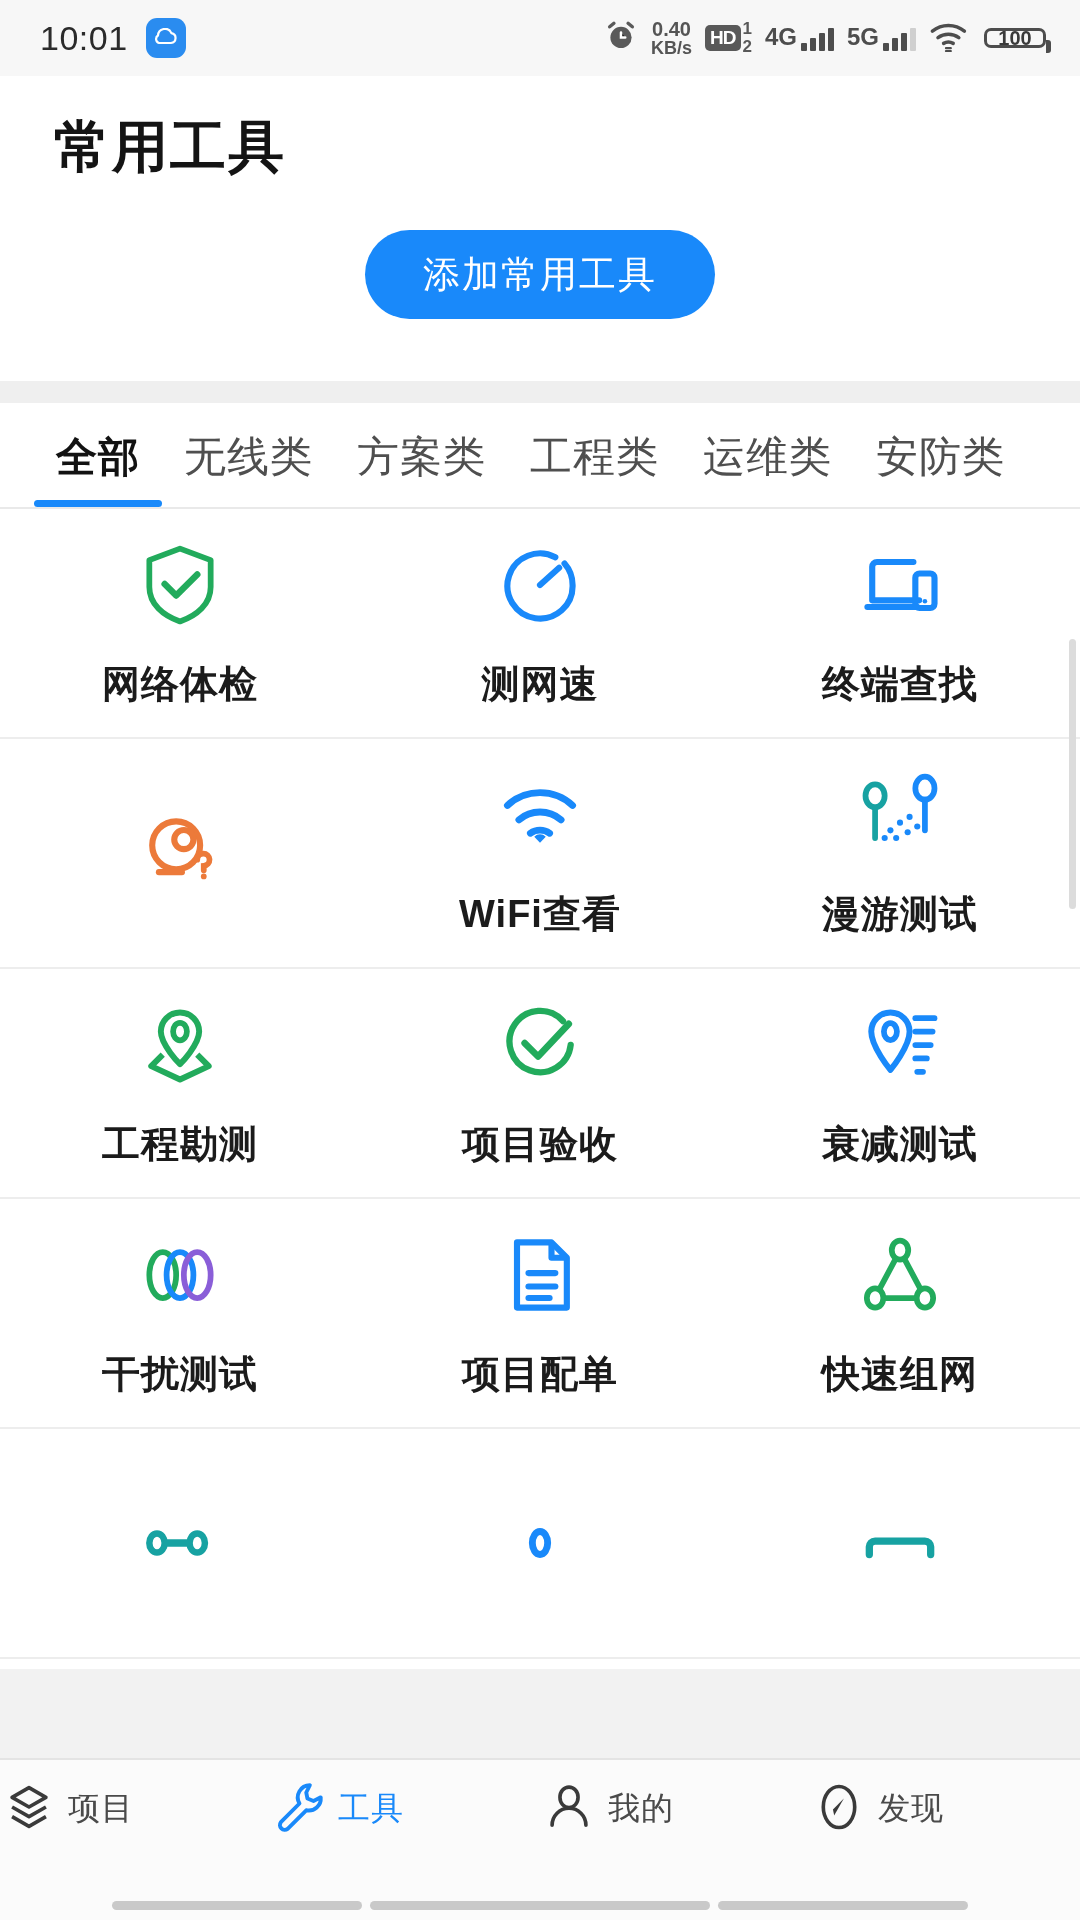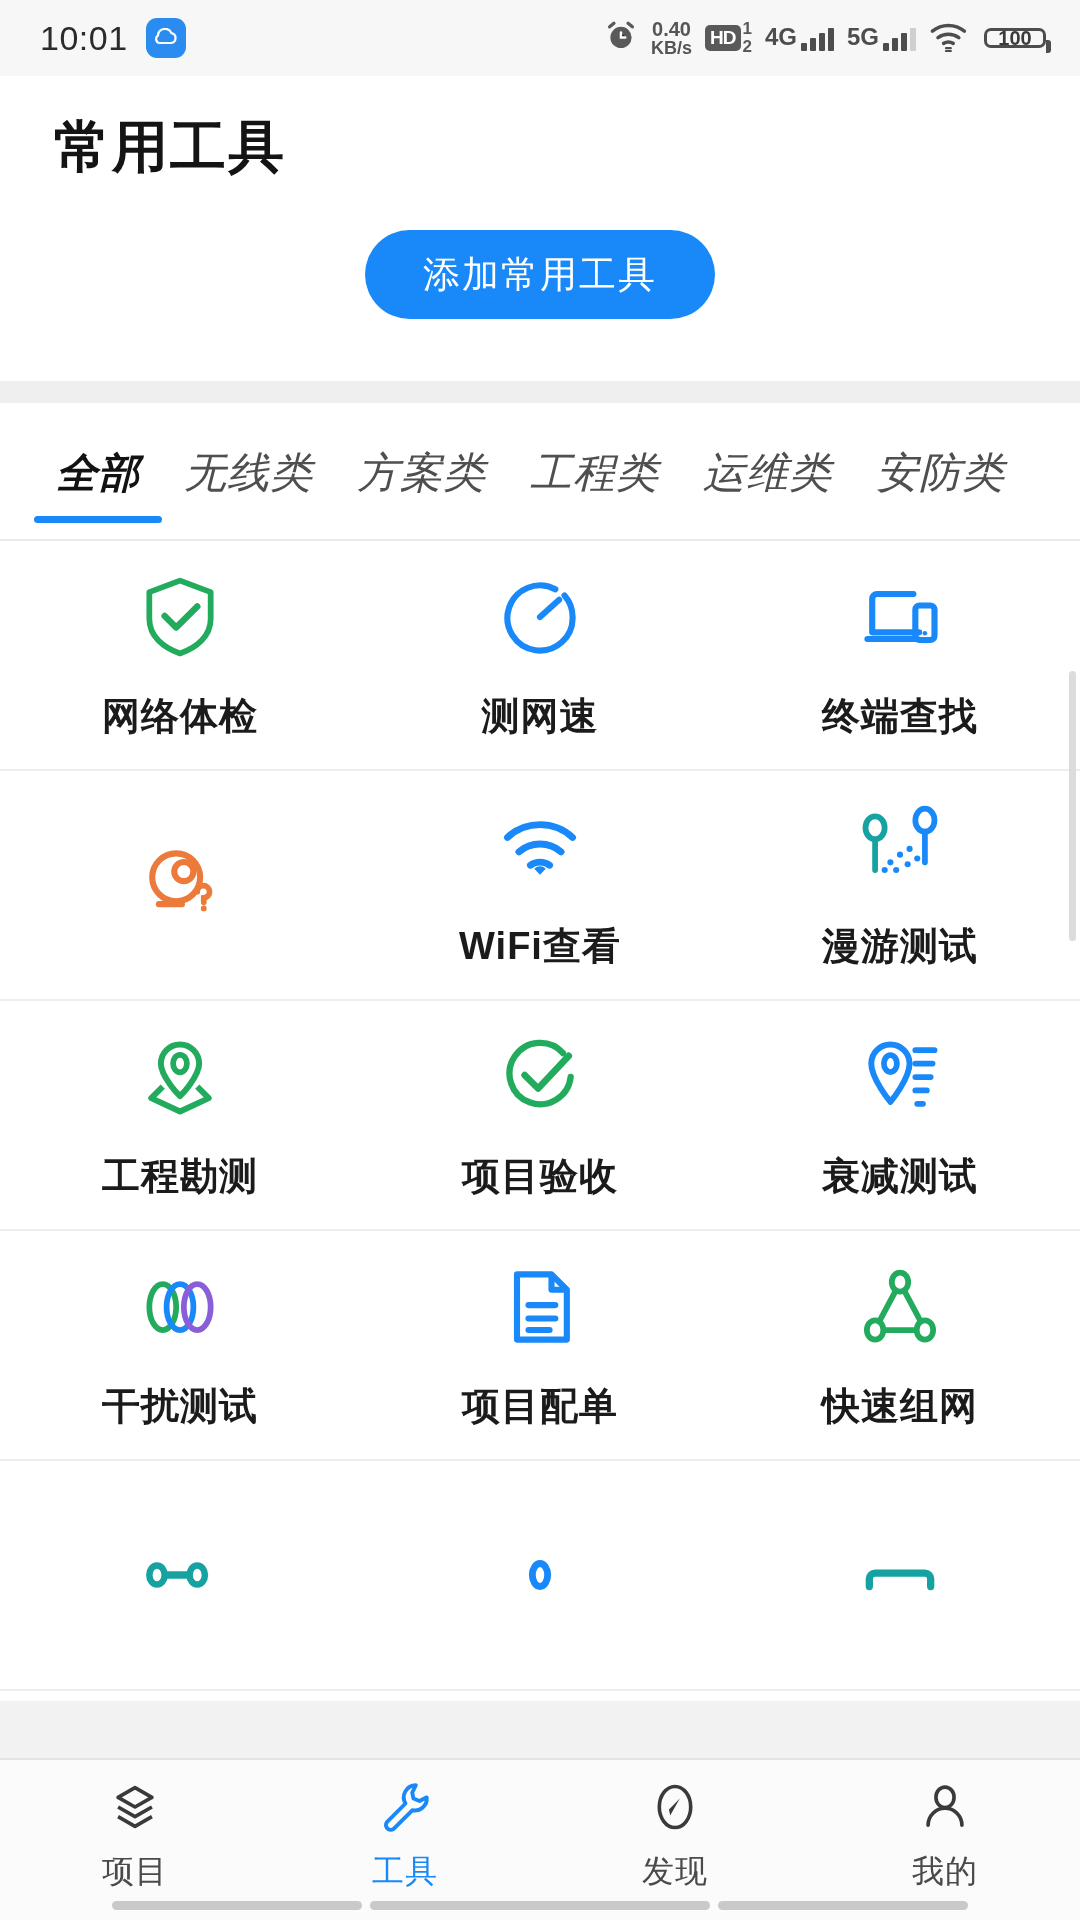--- a/index.html
+++ b/index.html
@@ -58,21 +58,21 @@
   .add-wrap { display:flex; justify-content:center; padding:44px 0 62px 0; }
   .add-btn {
     background:#1989fa; color:#fff; font-size:37px; letter-spacing:2px;
     border:none; border-radius:48px; padding:26px 58px; line-height:1;
     font-family:inherit; cursor:pointer;
   }
   .gap { height:22px; background:#efefef; }
 
   
   .tabs-wrap { background:#fff; border-bottom:2px solid #e9e9e9; }
-  .tabs { display:flex; align-items:flex-end; padding:16px 34px;font-style:italic; }
+  .tabs { display:flex; align-items:flex-end; padding:0 34px; }
   .tab {
     position:relative; padding:26px 22px 22px 22px;
     font-size:42px; color:#4f4f4f; white-space:nowrap; letter-spacing:1px;
   }
   .tab.active { color:#121212; font-weight:700; font-size:41px; }
   .tab.active .underline {
     position:absolute; left:50%; transform:translateX(-50%);
     bottom:0; width:100%; height:7px; background:#1989fa; border-radius:4px;
   }
 
@@ -93,21 +93,21 @@
     background:#dcdcdc; border-radius:4px;
   }
 
   
   .bottom-nav {
     position:absolute; left:0; bottom:0; width:1080px; height:162px;
     background:#fbfbfb; border-top:2px solid #e4e4e4;
     display:flex; align-items:flex-start; padding-top:18px;
   }
   .nav-item {
-    flex:1 1 0; display:flex; flex-direction:column; align-items:center; gap:10px; cursor:pointer;
+    flex:1 1 0; display:flex; flex-direction:row; align-items:center; gap:10px; cursor:pointer;
   }
   .nav-item .nlbl { font-size:32px; color:#4a4a4a; letter-spacing:1px; }
   .nav-item.active .nlbl { color:#1989fa; }
   .home-bar {
     position:absolute; bottom:10px; left:0; width:1080px;
     display:flex; justify-content:center; gap:8px;
   }
   .home-bar i { display:block; height:9px; background:#c9c9c9; border-radius:6px; }
   .home-bar i:nth-child(1){ width:250px; }
   .home-bar i:nth-child(2){ width:340px; }
@@ -400,34 +400,34 @@
       <span>
         <svg width="58" height="58" viewBox="0 0 48 48">
             <path d="M33 6a10 10 0 0 0-8.6 15.1L9 36.5a4 4 0 0 0 5.6 5.6l15.4-15.4A10 10 0 0 0 42 16l-6 3-5-2-1-5 3-6z" fill="none" stroke="#1989fa" stroke-width="3.2" stroke-linejoin="round"></path>
           </svg>
       </span>
       <span class="nlbl">工具</span>
     </div>
     <div class="nav-item">
       <span>
         <svg width="58" height="58" viewBox="0 0 48 48">
-            <ellipse cx="24" cy="24" rx="13" ry="17" fill="none" stroke="#3a3a3a" stroke-width="3"></ellipse>
-            <path d="M28 17 20 31l-1-5z" fill="#3a3a3a"></path>
+            <ellipse cx="24" cy="16" rx="7.5" ry="8.5" fill="none" stroke="#3a3a3a" stroke-width="3"></ellipse>
+            <path d="M10 39a14 14 0 0 1 28 0" fill="none" stroke="#3a3a3a" stroke-width="3" stroke-linecap="round"></path>
           </svg>
       </span>
-      <span class="nlbl">发现</span>
+      <span class="nlbl">我的</span>
     </div>
     <div class="nav-item">
       <span>
         <svg width="58" height="58" viewBox="0 0 48 48">
-            <ellipse cx="24" cy="16" rx="7.5" ry="8.5" fill="none" stroke="#3a3a3a" stroke-width="3"></ellipse>
-            <path d="M10 39a14 14 0 0 1 28 0" fill="none" stroke="#3a3a3a" stroke-width="3" stroke-linecap="round"></path>
+            <ellipse cx="24" cy="24" rx="13" ry="17" fill="none" stroke="#3a3a3a" stroke-width="3"></ellipse>
+            <path d="M28 17 20 31l-1-5z" fill="#3a3a3a"></path>
           </svg>
       </span>
-      <span class="nlbl">我的</span>
+      <span class="nlbl">发现</span>
     </div>
     <div class="home-bar">
       <i></i>
       <i></i>
       <i></i>
     </div>
   </div>
 
 </div>
 

